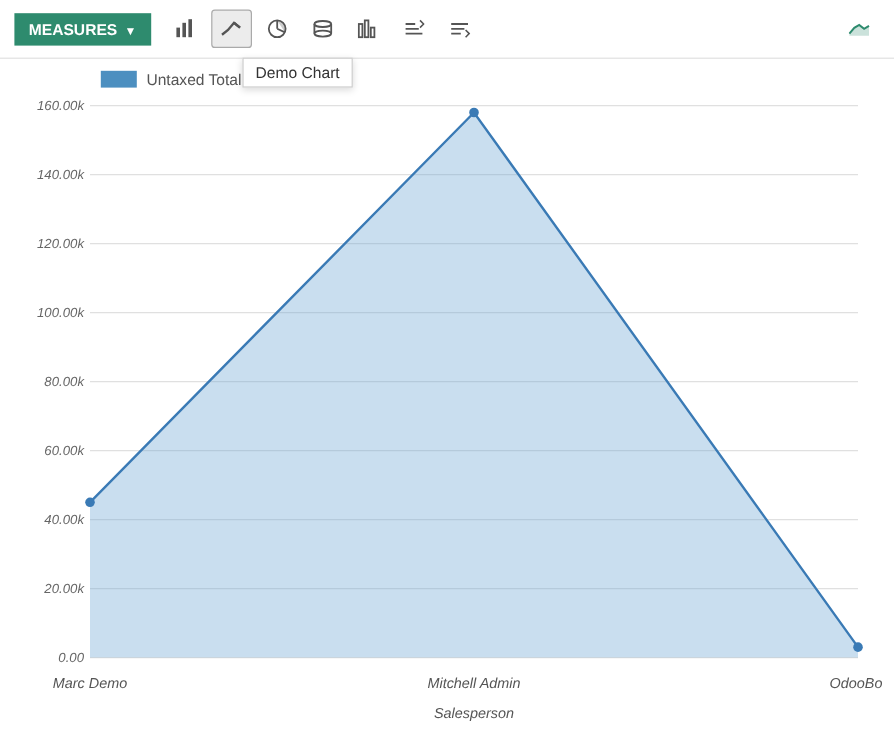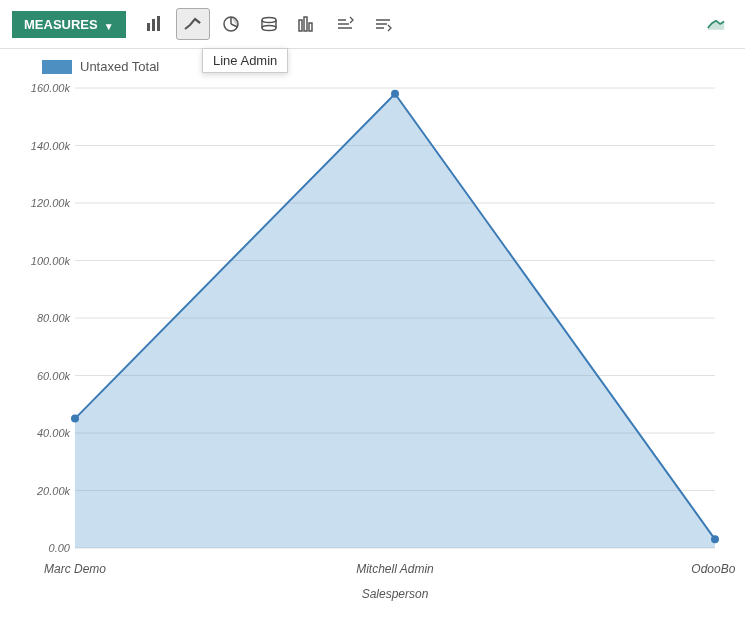--- a/index.html
+++ b/index.html
@@ -87,23 +87,23 @@
     }
 
     
     .chart-container {
       padding: 10px 10px 10px 10px;
       position: relative;
     }
 
     .legend {
       display: flex;
-      align-items: flex-end;
+      align-items: flex-start;
       gap: 8px;
-      margin-left: 32px;
+      margin-left: 74px;
       margin-bottom: 4px;
     }
 
     .legend-color {
       width: 30px;
       height: 14px;
       background: #4c8fc0;
     }
 
     .legend-label {
@@ -214,21 +214,21 @@
   </button>
 
   <button class="chart-type-btn right-btn" title="Area Chart" style="margin-left:auto;">
     <svg width="22" height="18" viewBox="0 0 22 18">
       <polyline points="1,14 6,8 11,5 16,9 21,6" fill="none" stroke="#2e8b6e" stroke-width="2"></polyline>
       <polygon points="1,14 6,8 11,5 16,9 21,6 21,16 1,16" fill="rgba(46,139,110,0.25)"></polygon>
     </svg>
   </button>
 
   <div class="tooltip">
-    <span>Line Admin</span>
+    <span>Demo Chart</span>
   </div>
 </div>
 
 <div class="chart-container">
   <div class="legend">
     <div class="legend-color"></div>
     <span class="legend-label">Untaxed Total</span>
   </div>
 
   <div class="chart-svg-wrapper">

